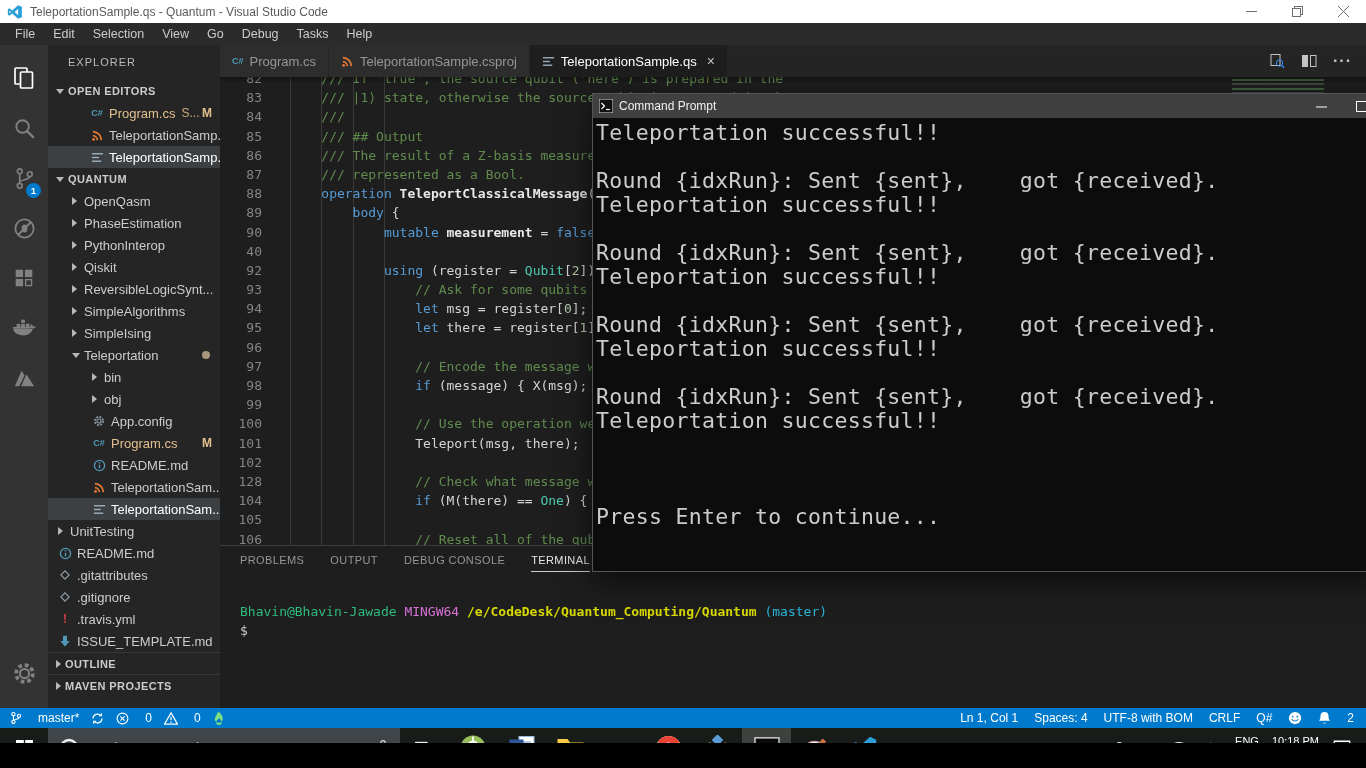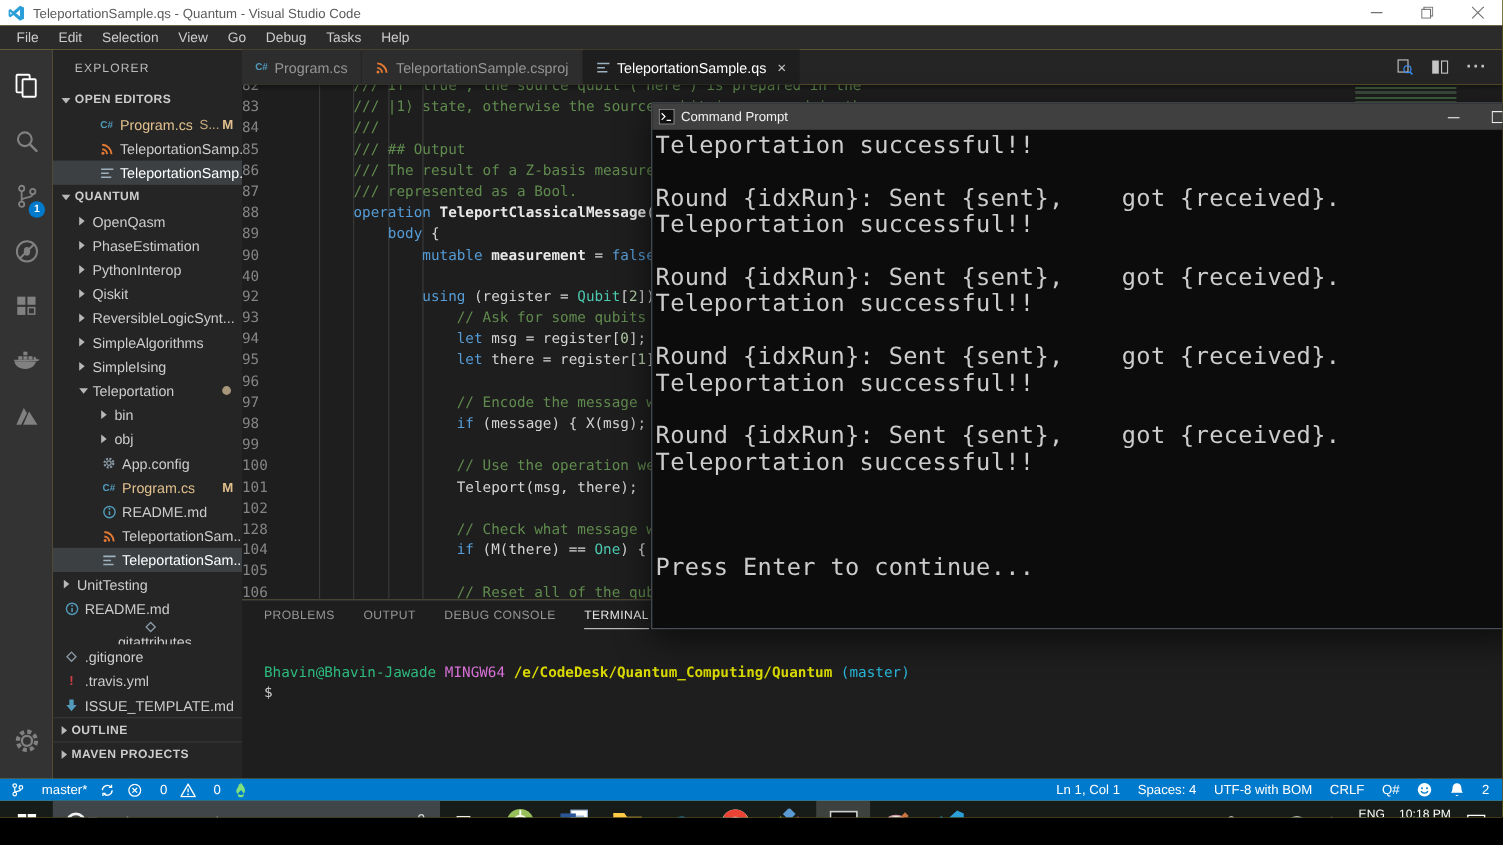--- a/index.html
+++ b/index.html
@@ -45,21 +45,21 @@
 .tab.active{background:#1e1e1e;color:#ffffff}
 .tab .close{margin-left:10px;color:#c5c5c5;font-size:14px}
 .tab-actions{margin-left:auto;display:flex;align-items:center;gap:16px;padding-right:14px;color:#c5c5c5}
 .tab-actions .dots{font-size:16px;font-weight:bold;letter-spacing:1px}
 
 .editor{position:absolute;left:220px;top:77px;width:1146px;height:468px;background:#1e1e1e;overflow:hidden}
 .editor::before{content:"";position:absolute;left:0;top:0;right:0;height:6px;background:linear-gradient(rgba(0,0,0,.35),transparent);z-index:5;pointer-events:none}
 .guide{position:absolute;top:0;bottom:0;width:1px;background:#3a3a3a}
 .code-lines{position:relative;margin-top:-8px}
 .code-row{display:flex;height:19.2px}
-.code-row .ln{flex:none;width:62px;text-align:left;padding-right:20px;color:#858585;font:13px/19.2px "DejaVu Sans Mono",monospace}
+.code-row .ln{flex:none;width:62px;text-align:right;padding-right:20px;color:#858585;font:13px/19.2px "DejaVu Sans Mono",monospace}
 .code-row pre{flex:1;font:13px/19.2px "DejaVu Sans Mono",monospace;margin-left:8px;white-space:pre}
 .tok-c{color:#608b4e}.tok-k{color:#569cd6}.tok-t{color:#4ec9b0}.tok-n{color:#b5cea8}.tok-d{color:#d4d4d4}.tok-b{color:#e8e8e8;font-weight:bold}
 .minimap{position:absolute;right:14px;top:0;width:120px;height:460px}
 .minimap::before{content:"";position:absolute;left:0;top:2px;width:92px;height:34px;background:repeating-linear-gradient(#41603f 0 2px,transparent 2px 4px,#3a4a3a 4px 6px,transparent 6px 9px)}
 
 .panel{position:absolute;left:220px;top:545px;width:1146px;height:163px;background:#1e1e1e;border-top:1px solid #3c3c3c}
 .panel-tabs{display:flex;gap:26px;padding:8px 0 0 20px;font-size:11px;letter-spacing:.4px;color:#969696}
 .panel-tab{padding-bottom:5px}
 .panel-tab.active{color:#e7e7e7;border-bottom:1px solid #cccccc}
 .term{margin:30px 0 0 20px;font:13px/19px "DejaVu Sans Mono",monospace}
@@ -352,21 +352,21 @@
         <div class="sb-row" style="padding-left: 10px;">
           <span class="fi">
             <svg width="13" height="13" viewBox="0 0 14 14">
               <circle cx="7" cy="7" r="5.5" fill="none" stroke="#519aba" stroke-width="1.4"></circle>
               <line x1="7" y1="6.2" x2="7" y2="10" stroke="#519aba" stroke-width="1.5"></line>
               <circle cx="7" cy="4" r="0.9" fill="#519aba"></circle>
             </svg>
           </span>
           <span class="lbl">README.md</span>
         </div>
-        <div class="sb-row" style="padding-left: 10px; flex-direction: column;">
+        <div class="sb-row" style="padding-left: 10px;">
           <span class="fi">
             <svg width="12" height="12" viewBox="0 0 14 14">
               <rect x="3.6" y="3.6" width="6.8" height="6.8" transform="rotate(45 7 7)" fill="none" stroke="#8a9aa5" stroke-width="1.4"></rect>
             </svg>
           </span>
           <span class="lbl">.gitattributes</span>
         </div>
         <div class="sb-row" style="padding-left: 10px;">
           <span class="fi">
             <svg width="12" height="12" viewBox="0 0 14 14">

